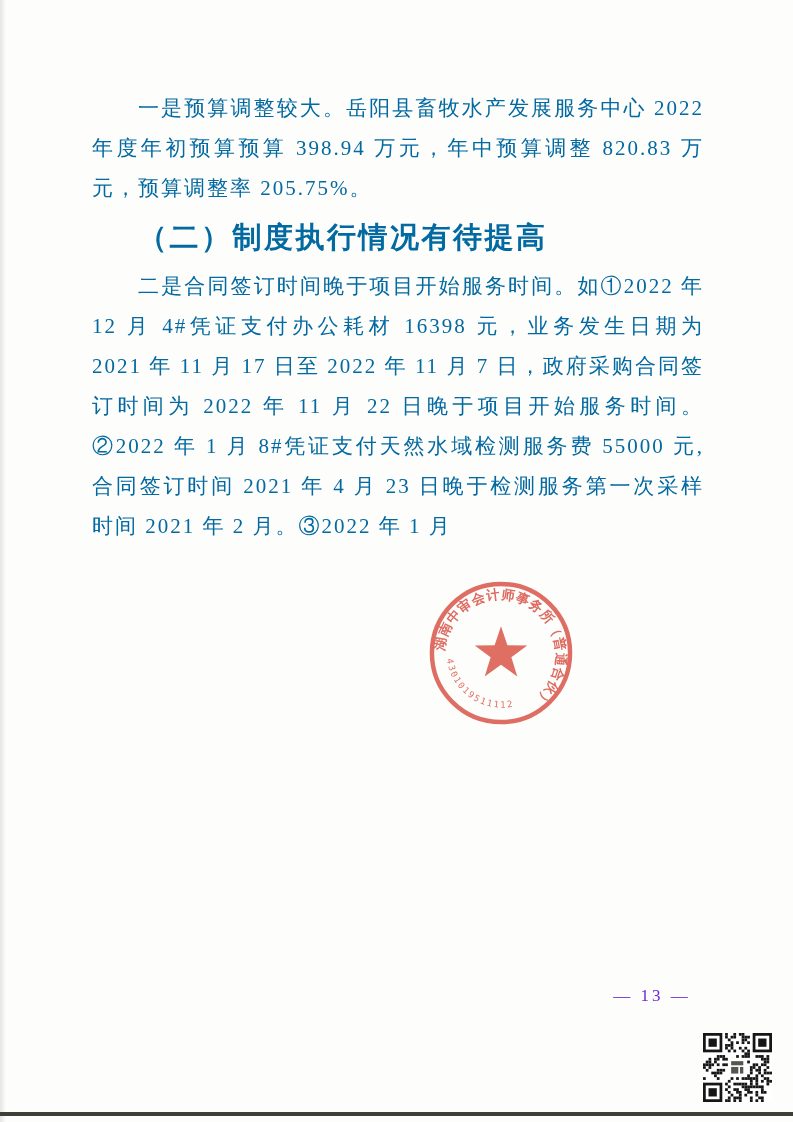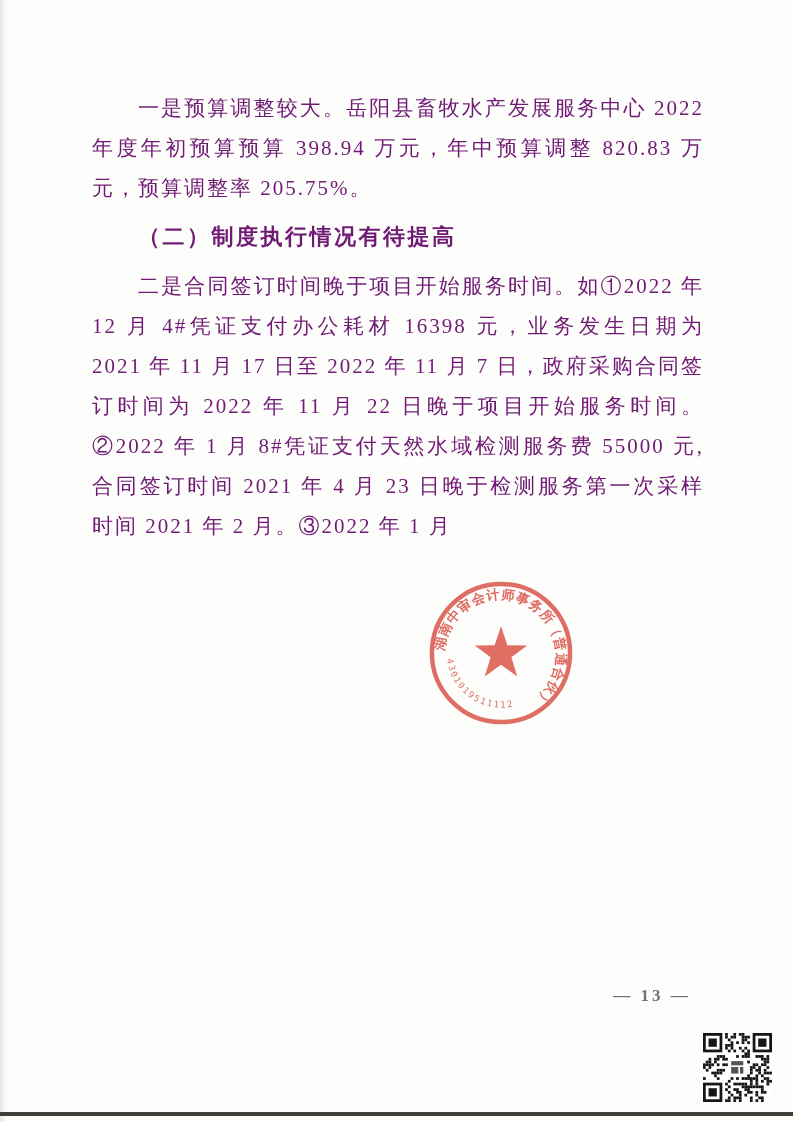--- a/index.html
+++ b/index.html
@@ -16,33 +16,33 @@
     pointer-events:none;
   }
   .doc-text{
     position:absolute;left:92px;top:88px;width:612px;
   }
   .doc-text p{
     margin:0 0 9px 0;
     font-size:21px;line-height:40px;letter-spacing:2px;
     text-align:justify;text-justify:inter-ideograph;
     text-indent:46px;
-    color:#701a75;
+    color:#0369a1;
   }
   .doc-text p.section-heading{
-    font-weight:700;font-size:22px;letter-spacing:2.5px;
+    font-weight:700;font-size:29px;letter-spacing:2.5px;
   }
   .seal-wrap{
     position:absolute;left:427px;top:578px;width:148px;height:150px;
     mix-blend-mode:multiply;opacity:.88;
     pointer-events:none;
   }
   .page-number{
     position:absolute;left:592px;top:986px;width:120px;
-    text-align:center;font-size:17px;letter-spacing:3px;color:#737373;font-weight:bold;
+    text-align:center;font-size:17px;letter-spacing:3px;color:#6d28d9;
   }
   .qr{
     position:absolute;left:703px;top:1033px;width:69px;height:69px;
   }
   .scan-line-bottom{
     position:absolute;left:0;top:1112px;width:793px;height:4px;
     background:#3f3f38;
   }
 </style>
 </head>

